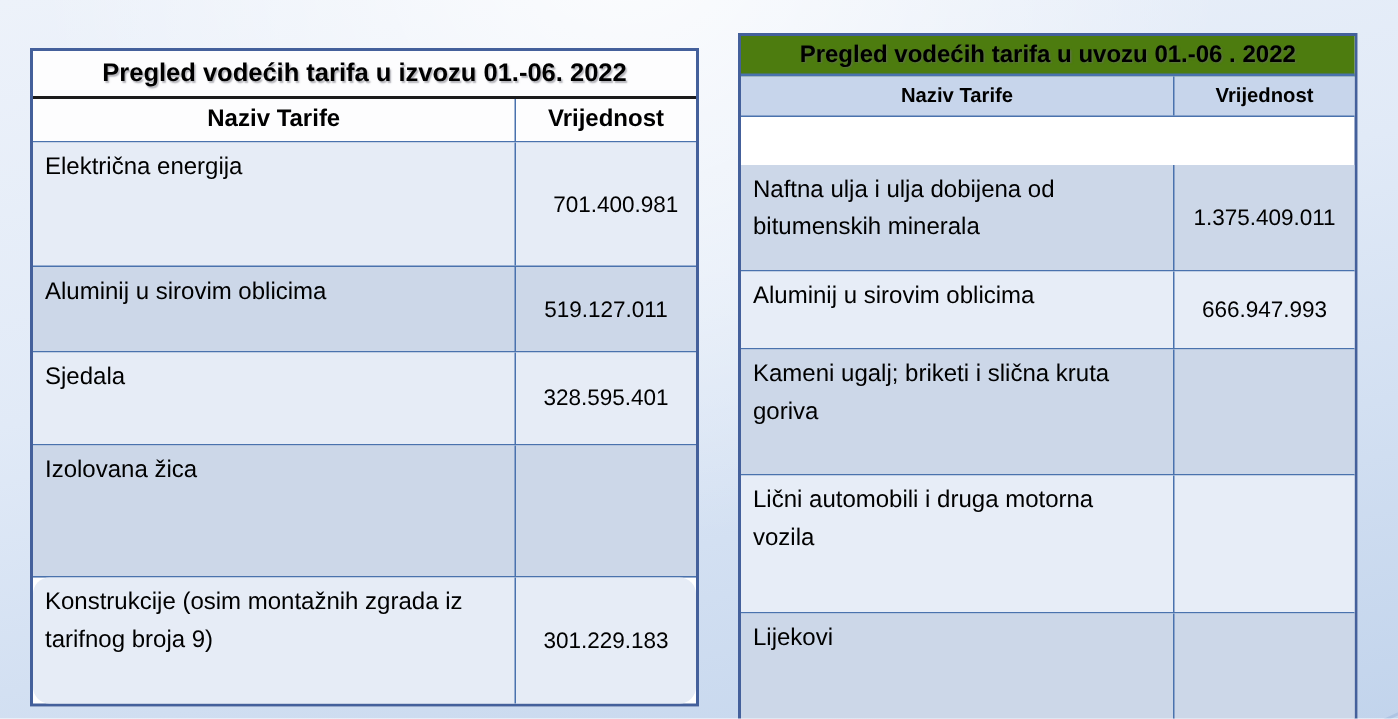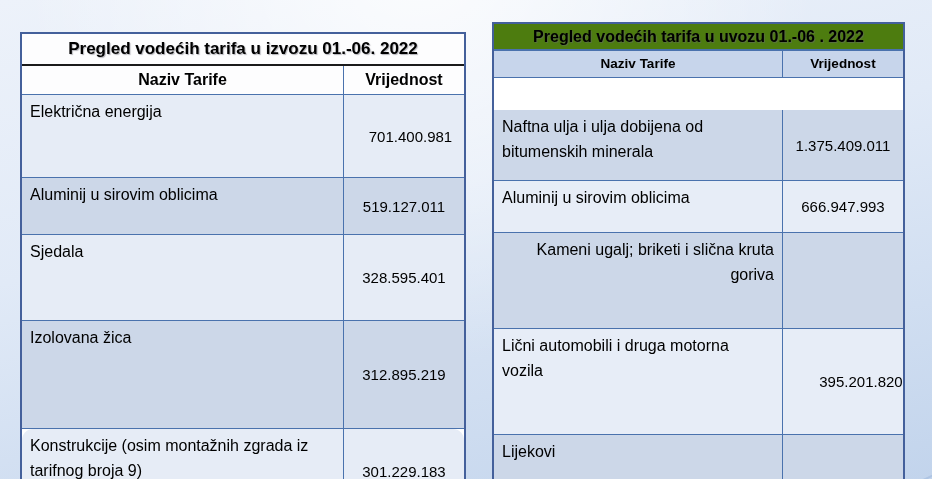--- a/index.html
+++ b/index.html
@@ -38,30 +38,30 @@
   .cell{box-sizing:border-box;}
   .cell.name{padding:5px 8px 0 8px;font-size:16px;line-height:1.55;border-right:1px solid #4a72ad;}
   .t-export .cell.name{width:322px;}
   .t-import .cell.name{width:289px;}
   .cell.value{flex:1;display:flex;align-items:center;justify-content:center;font-weight:normal;font-size:15px;}
 
   .t-export .rows .row:nth-child(odd){background:#e6ecf6;}
   .t-export .rows .row:nth-child(even){background:#ccd7e8;}
   .t-export .rows .row:nth-child(1){height:83px;gap:13px;}
   .t-export .rows .row:nth-child(2){height:57px;}
-  .t-export .rows .row:nth-child(3){height:86px;}
-  .t-export .rows .row:nth-child(4){height:108px;}
+  .t-export .rows .row:nth-child(3){height:62px;}
+  .t-export .rows .row:nth-child(4){height:88px;}
   .t-export .rows .row:nth-child(5){height:84px;border-radius:11px;}
 
   .t-import .rows .row:nth-child(odd){background:#ccd7e8;}
   .t-import .rows .row:nth-child(even){background:#e7edf7;}
   .t-import .rows .row:nth-child(1){height:71px;margin-top:32px;}
   .t-import .rows .row:nth-child(2){height:52px;}
-  .t-import .rows .row:nth-child(3){height:96px;text-align:right;}
-  .t-import .rows .row:nth-child(4){height:106px;gap:36px;}
+  .t-import .rows .row:nth-child(3){height:84px;}
+  .t-import .rows .row:nth-child(4){height:92px;gap:36px;}
   .t-import .rows .row:nth-child(5){height:76px;}
 </style>
 </head>
 <body>
 
 <div class="swoosh swoosh-a"></div>
 
 <div class="table t-export">
   <div class="title">Pregled vodećih tarifa u izvozu  01.-06. 2022</div>
   <div class="cols">
@@ -76,21 +76,20 @@
     <div class="row">
       <div class="cell name">Aluminij u sirovim oblicima</div>
       <div class="cell value">519.127.011</div>
     </div>
     <div class="row">
       <div class="cell name">Sjedala</div>
       <div class="cell value">328.595.401</div>
     </div>
     <div class="row">
       <div class="cell name">Izolovana žica</div>
-      <div class="cell value">312.895.219</div>
     </div>
     <div class="row">
       <div class="cell name">Konstrukcije (osim montažnih zgrada iz tarifnog broja 9)</div>
       <div class="cell value">301.229.183</div>
     </div>
   </div>
 </div>
 
 <div class="table t-import">
   <div class="title">Pregled vodećih tarifa u uvozu 01.-06 . 2022</div>
@@ -105,19 +104,18 @@
     </div>
     <div class="row">
       <div class="cell name">Aluminij u sirovim oblicima</div>
       <div class="cell value">666.947.993</div>
     </div>
     <div class="row">
       <div class="cell name">Kameni ugalj; briketi i slična kruta goriva</div>
     </div>
     <div class="row">
       <div class="cell name">Lični automobili i druga motorna vozila</div>
-      <div class="cell value">395.201.820</div>
     </div>
     <div class="row">
       <div class="cell name">Lijekovi</div>
     </div>
   </div>
 </div>
 
 </body></html>

